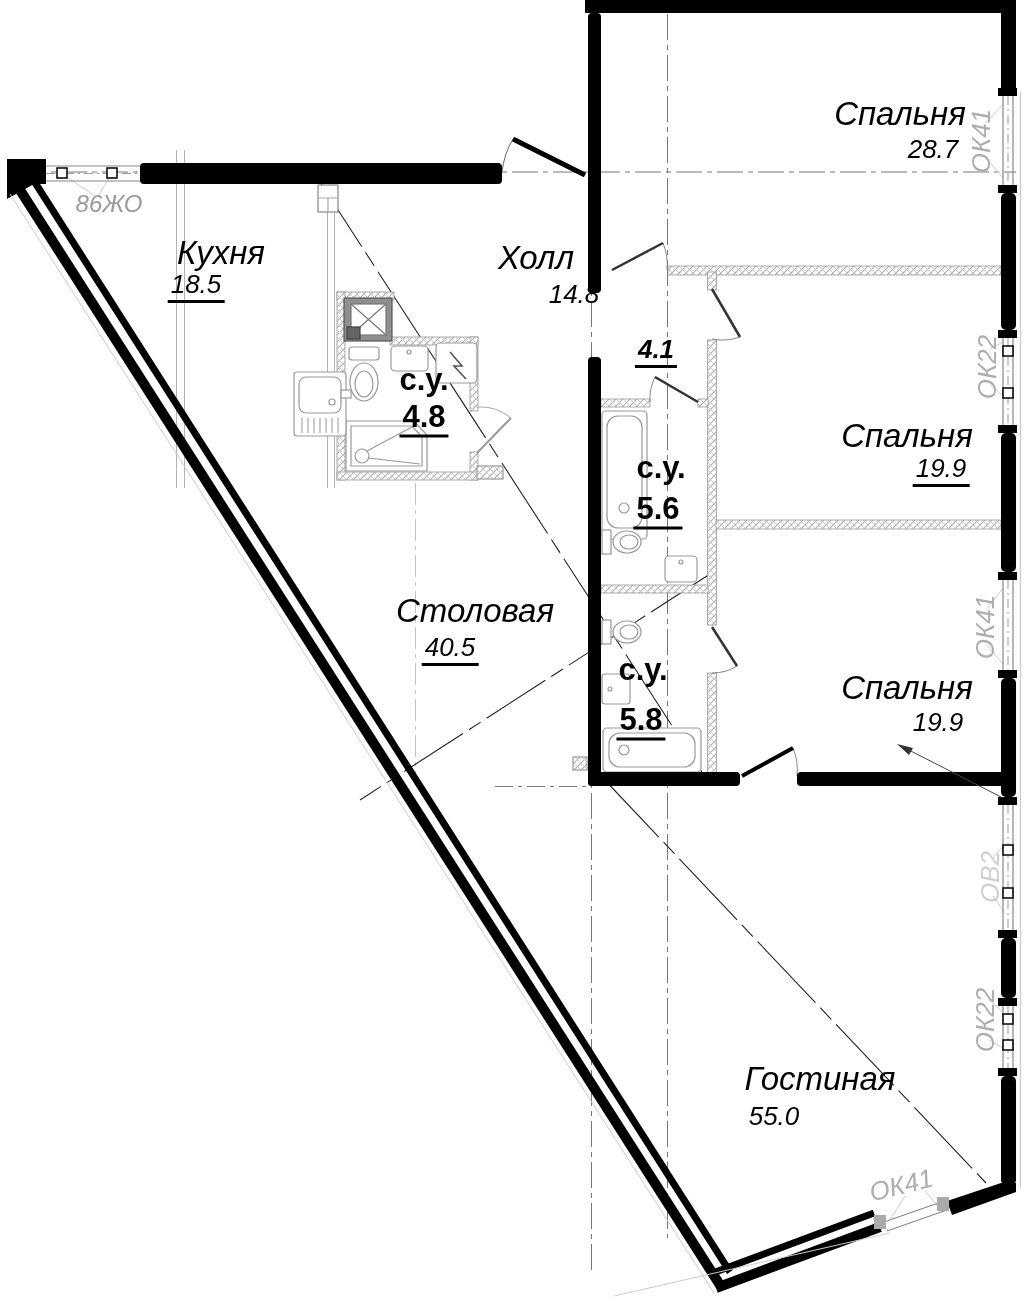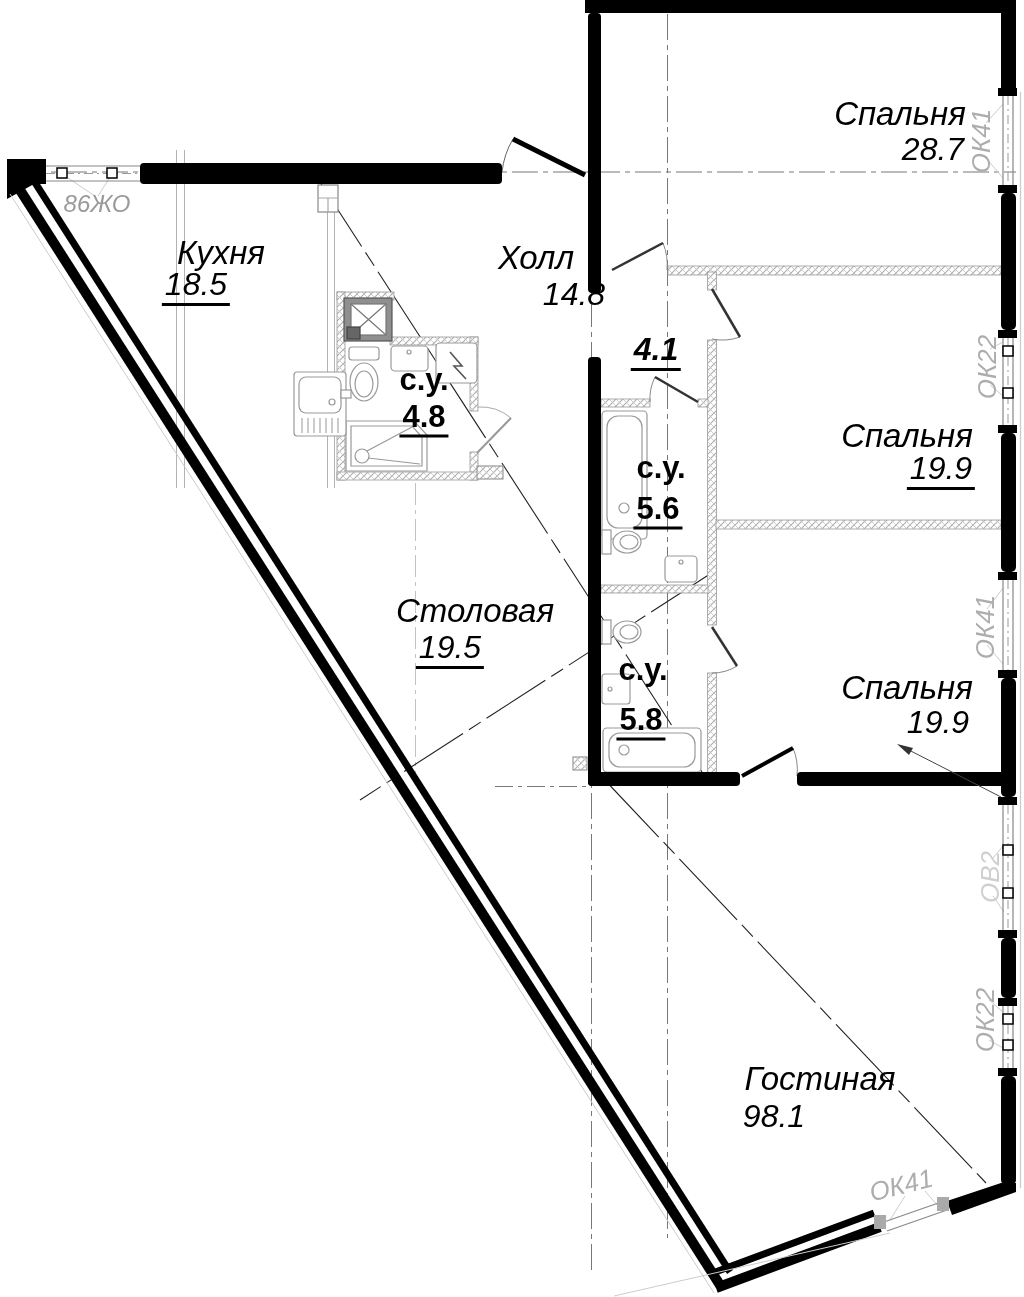--- a/index.html
+++ b/index.html
@@ -7,29 +7,29 @@
     position:relative; width:1024px; height:1297px; background:#ffffff;
     overflow:hidden; font-family:"Liberation Sans", sans-serif;
   }
   .plan svg { position:absolute; left:0; top:0; }
   .lbl {
     position:absolute; white-space:nowrap; color:#000; line-height:1;
     font-family:"Liberation Sans", sans-serif; font-style:italic;
     transform:translate(-50%,-50%);
   }
   .name  { font-size:33px; }
-  .area  { font-size:32px; }
+  .area  { font-size:26px; }
   .u     { border-bottom:3px solid #000; padding:0 3px 3px; }
   .su    { font-weight:700; font-style:normal; font-size:31px; }
   .boldit{ font-weight:700; text-shadow:1.2px 0 0 currentColor; font-size:36px; }
   .wlabel{ font-size:26px; color:#adadad; }
   .v     { transform:translate(-50%,-50%) rotate(-90deg); }
   .rot14 { transform:translate(-50%,-50%) rotate(-14deg); }
   .wlight{ color:#cfcfcf; }
-  .w86   { font-size:24px; color:#9a9a9a; }
+  .w86   { font-size:24px; color:#9a9a9a;margin-left:12px; }
 </style>
 </head>
 <body>
 
 <div class="plan">
 
 <svg width="1024" height="1297" viewBox="0 0 1024 1297">
   <defs>
     <pattern id="hatch" width="7" height="7" patternUnits="userSpaceOnUse">
       <rect width="7" height="7" fill="#ffffff"></rect>
@@ -292,30 +292,30 @@
 <div class="lbl su" style="left:424px; top:379px;">с.у.</div>
 <div class="lbl su u" style="left:424px; top:419px;">4.8</div>
 
 <div class="lbl su" style="left:661px; top:467px;">с.у.</div>
 <div class="lbl su u" style="left:658px; top:511px;text-align:center;">5.6</div>
 
 <div class="lbl name" style="left:907px; top:435px;">Спальня</div>
 <div class="lbl area u" style="left:941px; top:471px;">19.9</div>
 
 <div class="lbl name" style="left:475px; top:610px;">Столовая</div>
-<div class="lbl area u" style="left:450px; top:650px;">19.5</div>
+<div class="lbl area u" style="left:450px; top:650px;">40.5</div>
 
 <div class="lbl su" style="left:643px; top:669px;">с.у.</div>
 <div class="lbl su u" style="left:641px; top:722px;">5.8</div>
 
 <div class="lbl name" style="left:907px; top:687px;">Спальня</div>
 <div class="lbl area" style="left:938px; top:722px;">19.9</div>
 
 <div class="lbl name" style="left:820px; top:1078px;">Гостиная</div>
-<div class="lbl area" style="left:774px; top:1116px;">98.1</div>
+<div class="lbl area" style="left:774px; top:1116px;">55.0</div>
 
 <div class="lbl w86" style="left:97px; top:204px;">86ЖО</div>
 <div class="lbl wlabel v" style="left:981px; top:141px;">ОК41</div>
 <div class="lbl wlabel v" style="left:987px; top:367px;">ОК22</div>
 <div class="lbl wlabel v" style="left:985px; top:627px;">ОК41</div>
 <div class="lbl wlabel v wlight" style="left:990px; top:877px;">ОВ2</div>
 <div class="lbl wlabel v" style="left:985px; top:1020px;">ОК22</div>
 <div class="lbl wlabel rot14" style="left:901px; top:1185px;">ОК41</div>
 
 </div>

